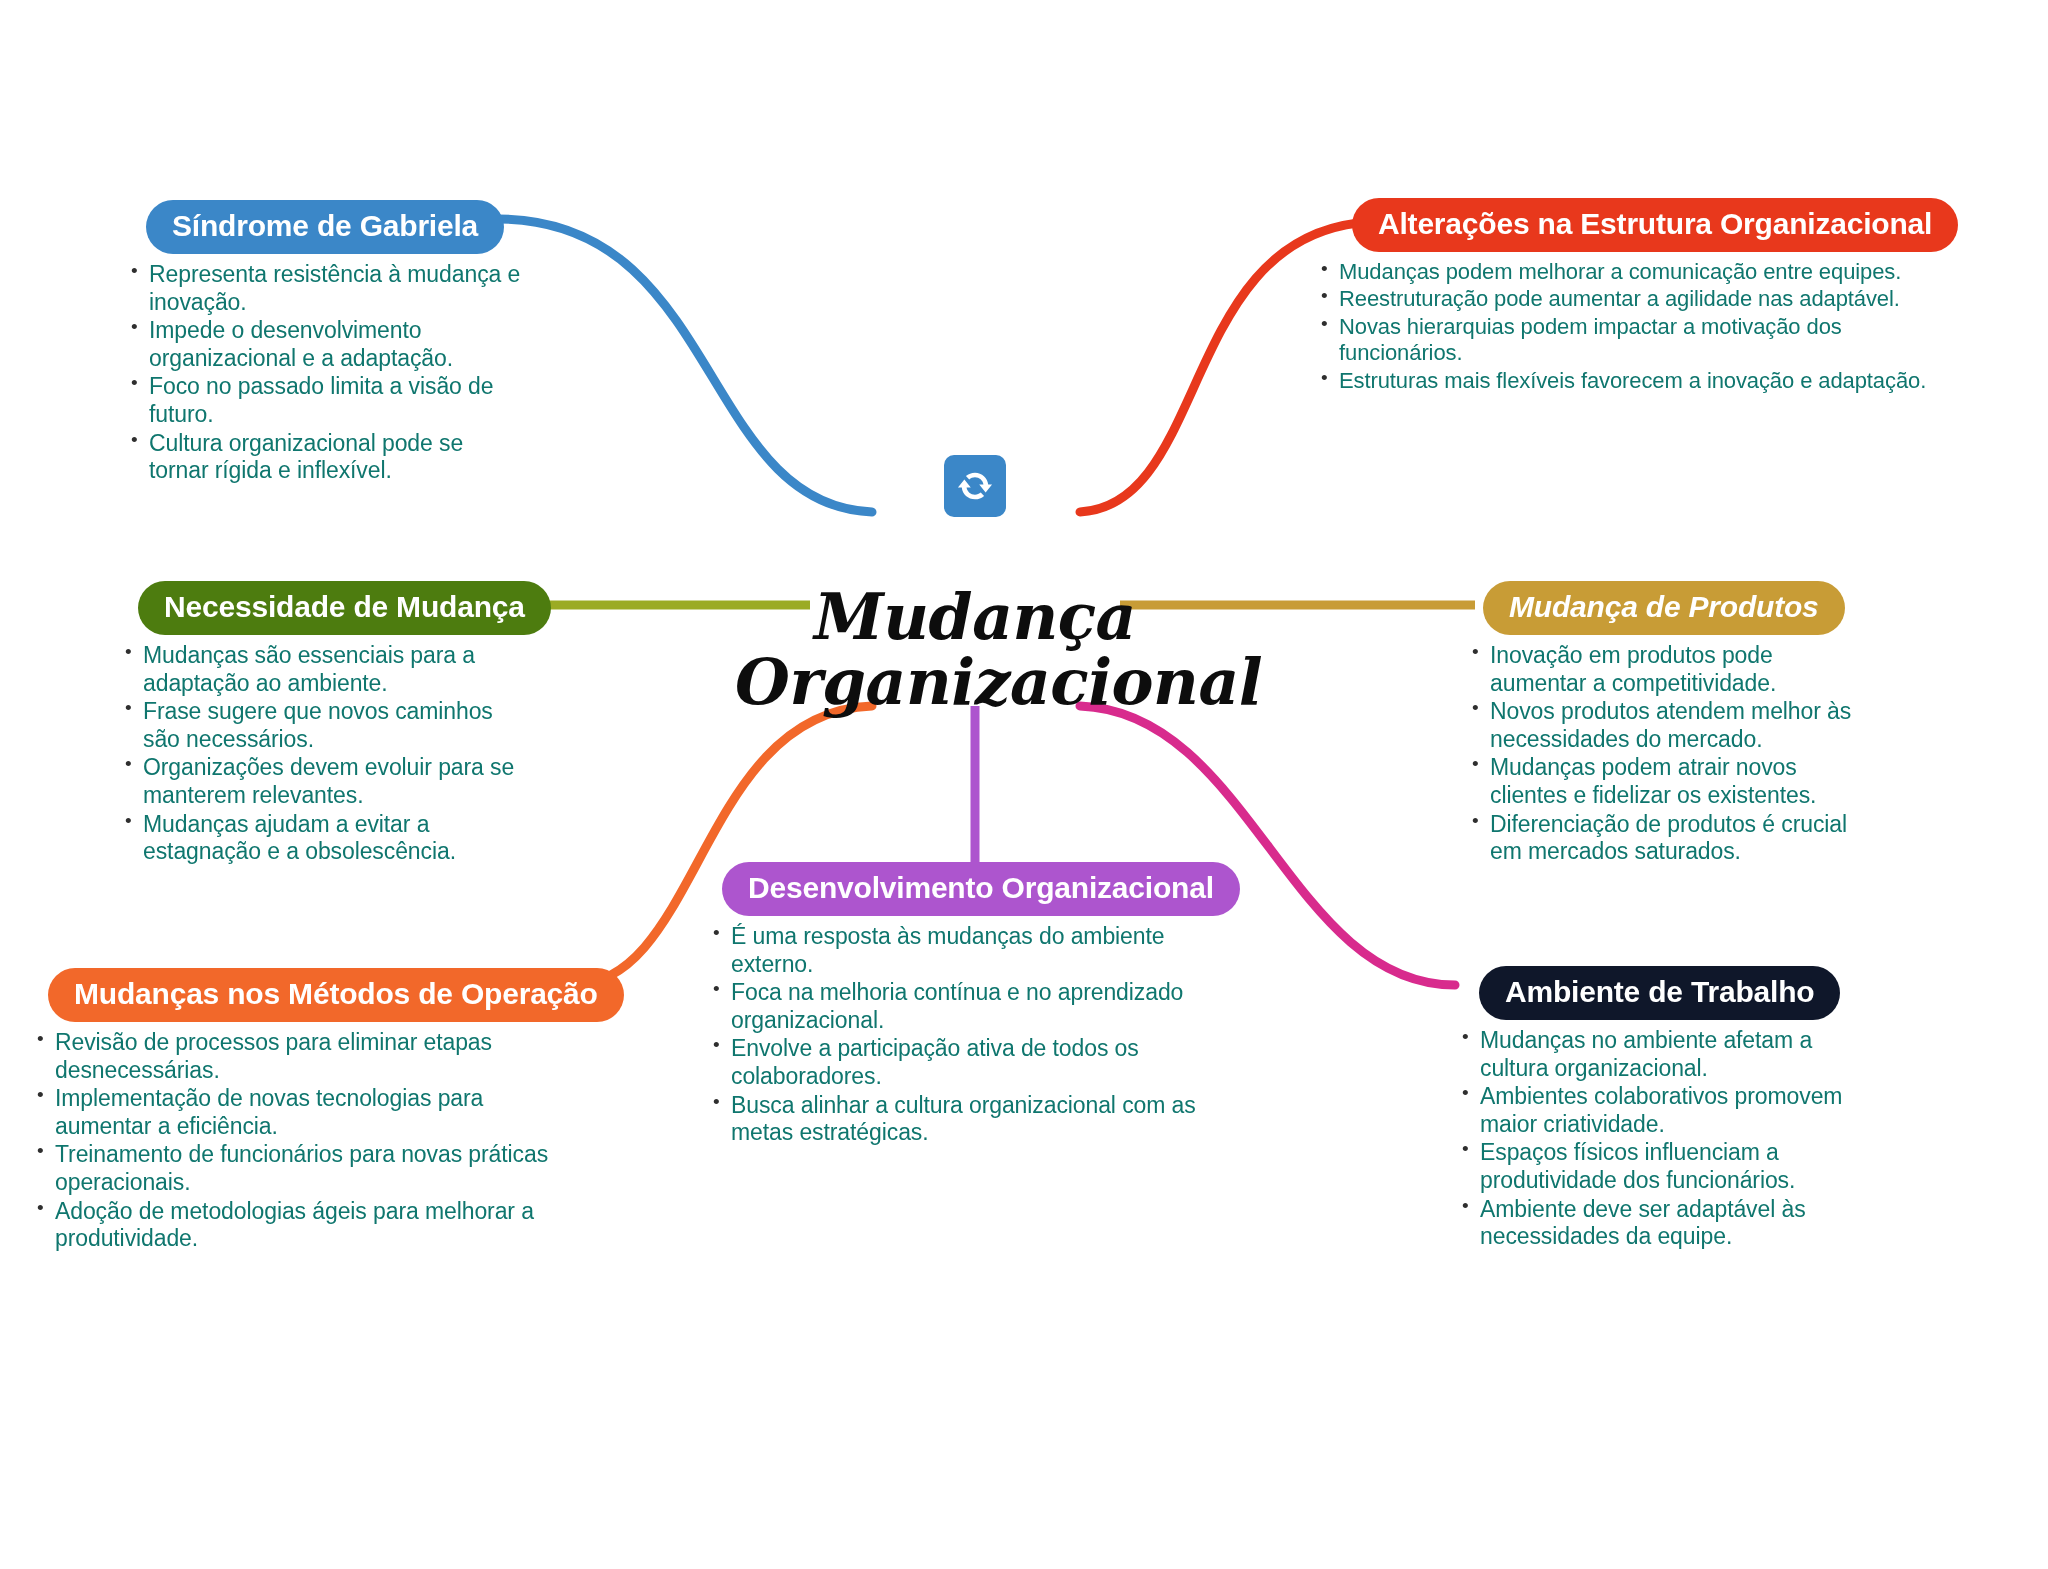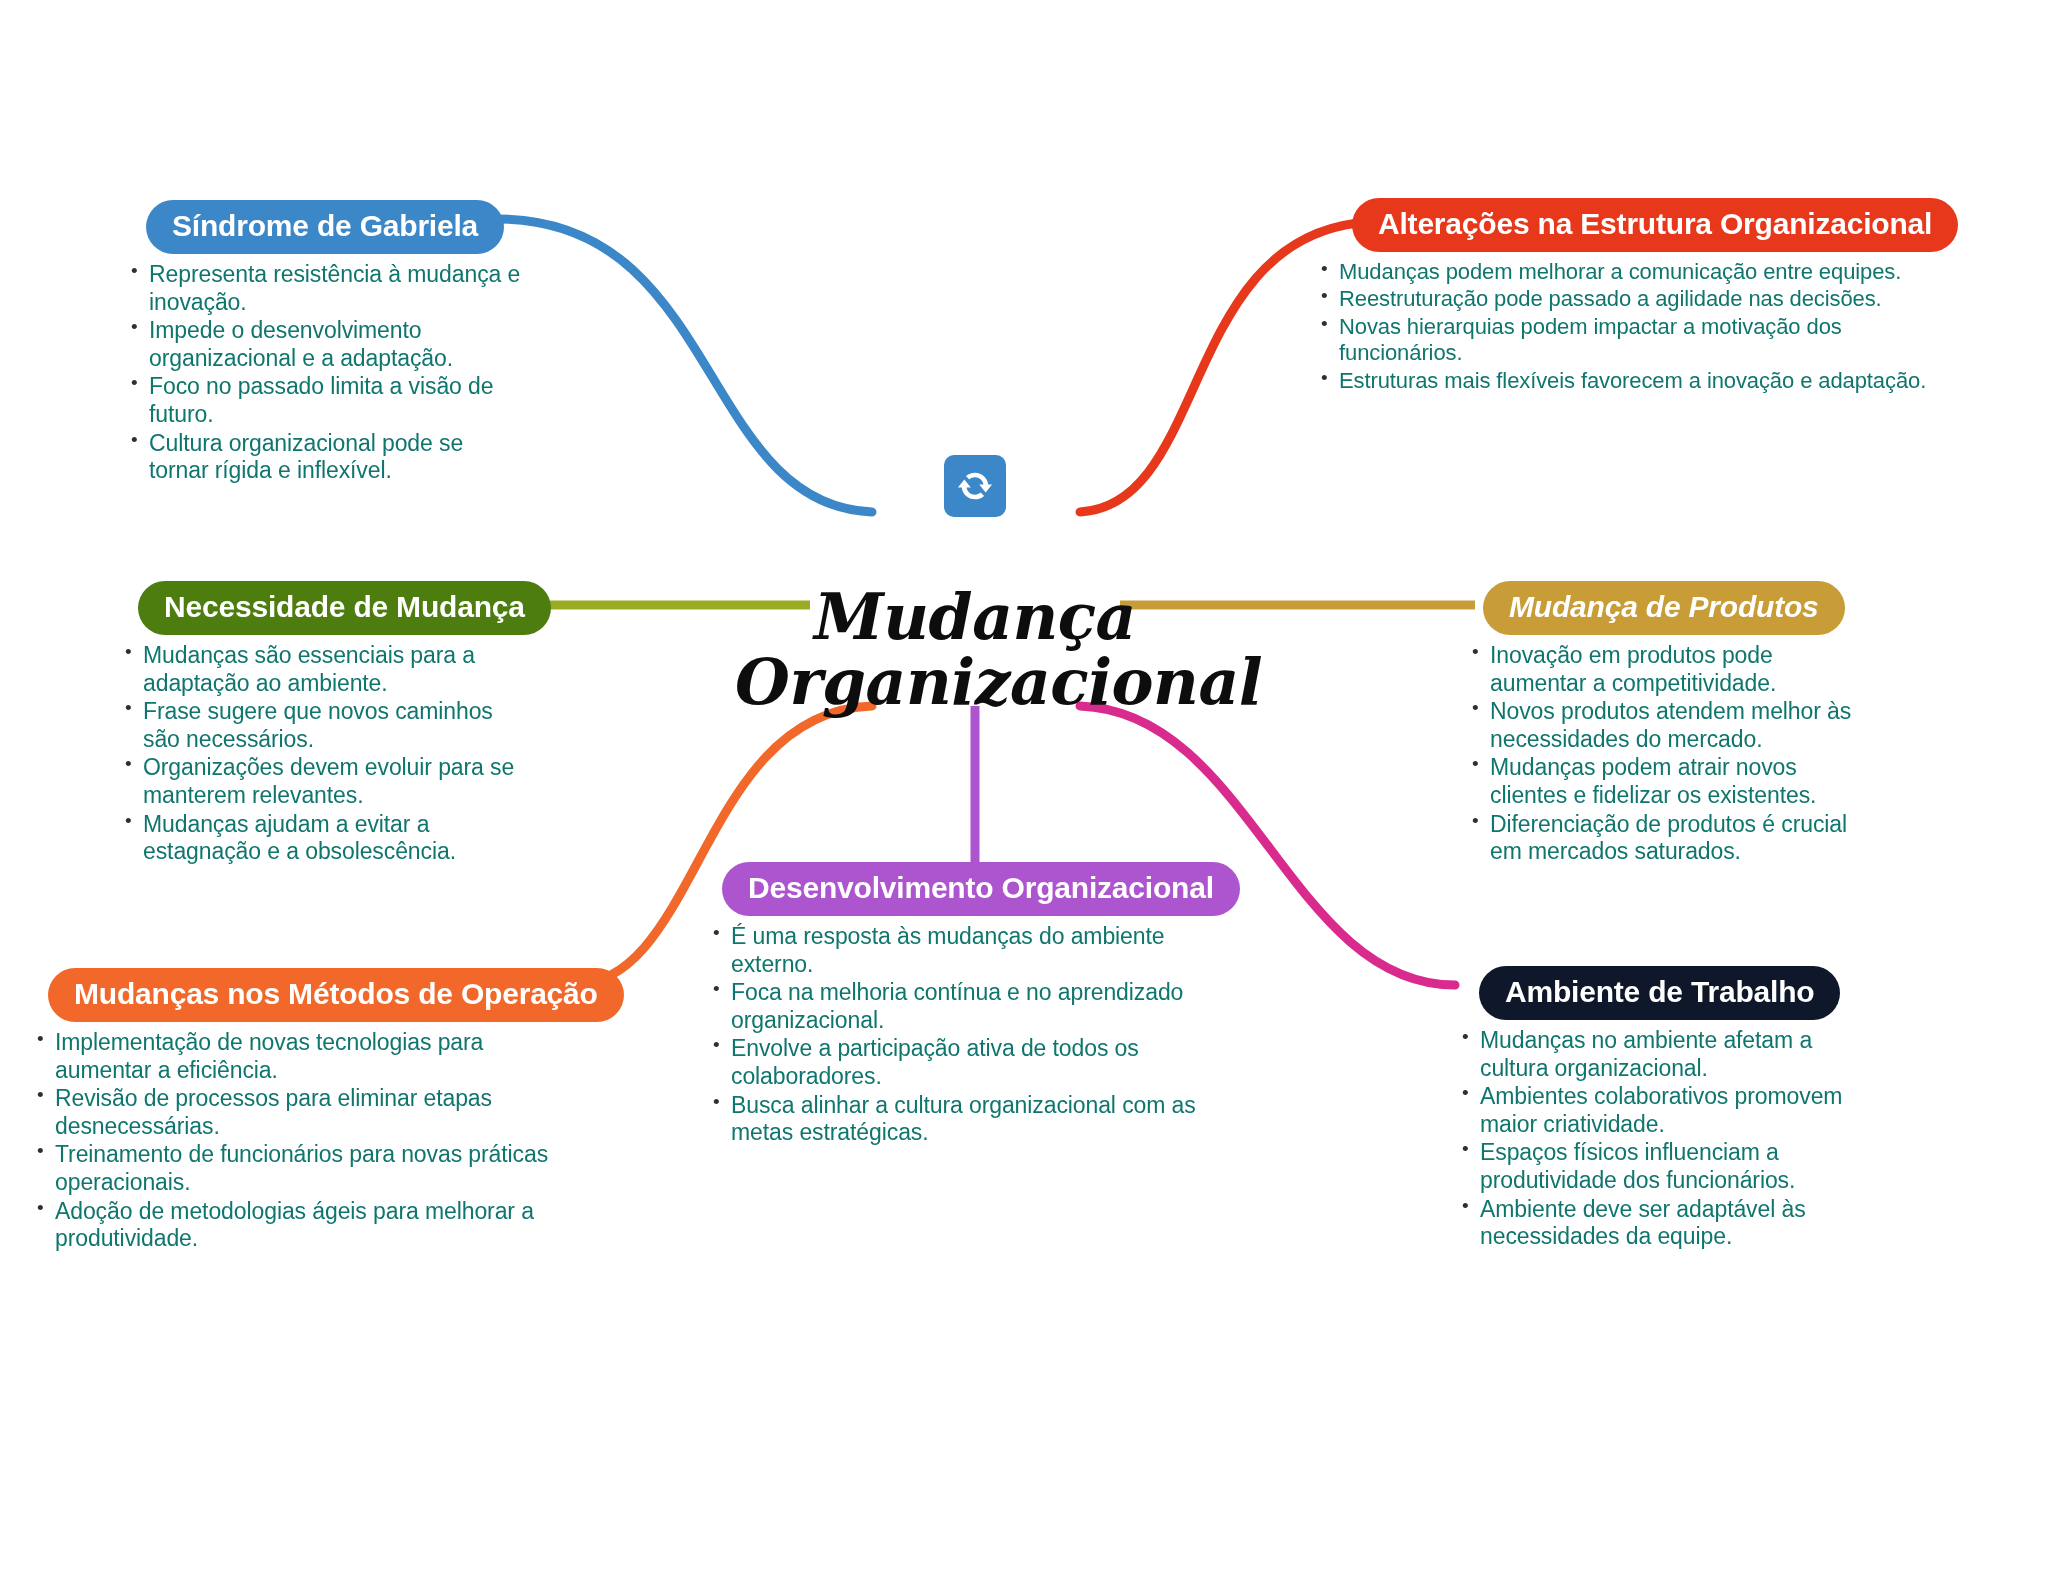--- a/index.html
+++ b/index.html
@@ -169,21 +169,21 @@
       <li>Impede o desenvolvimento organizacional e a adaptação.</li>
       <li>Foco no passado limita a visão de futuro.</li>
       <li>Cultura organizacional pode se tornar rígida e inflexível.</li>
     </ul>
   </div>
 
   <div class="branch b-alteracoes">
     <div class="branch-pill" style="background:#e8381c;">Alterações na Estrutura Organizacional</div>
     <ul class="branch-list">
       <li>Mudanças podem melhorar a comunicação entre equipes.</li>
-      <li>Reestruturação pode passado a agilidade nas decisões.</li>
+      <li>Reestruturação pode aumentar a agilidade nas adaptável.</li>
       <li>Novas hierarquias podem impactar a motivação dos funcionários.</li>
       <li>Estruturas mais flexíveis favorecem a inovação e adaptação.</li>
     </ul>
   </div>
 
   <div class="branch b-necessidade">
     <div class="branch-pill" style="background:#4d7c0f;">Necessidade de Mudança</div>
     <ul class="branch-list">
       <li>Mudanças são essenciais para a adaptação ao ambiente.</li>
       <li>Frase sugere que novos caminhos são necessários.</li>
@@ -198,22 +198,22 @@
       <li>Inovação em produtos pode aumentar a competitividade.</li>
       <li>Novos produtos atendem melhor às necessidades do mercado.</li>
       <li>Mudanças podem atrair novos clientes e fidelizar os existentes.</li>
       <li>Diferenciação de produtos é crucial em mercados saturados.</li>
     </ul>
   </div>
 
   <div class="branch b-metodos">
     <div class="branch-pill" style="background:#f2682a;">Mudanças nos Métodos de Operação</div>
     <ul class="branch-list">
+      <li>Revisão de processos para eliminar etapas desnecessárias.</li>
       <li>Implementação de novas tecnologias para aumentar a eficiência.</li>
-      <li>Revisão de processos para eliminar etapas desnecessárias.</li>
       <li>Treinamento de funcionários para novas práticas operacionais.</li>
       <li>Adoção de metodologias ágeis para melhorar a produtividade.</li>
     </ul>
   </div>
 
   <div class="branch b-desenvolvimento">
     <div class="branch-pill" style="background:#ad55ce;">Desenvolvimento Organizacional</div>
     <ul class="branch-list">
       <li>É uma resposta às mudanças do ambiente externo.</li>
       <li>Foca na melhoria contínua e no aprendizado organizacional.</li>

